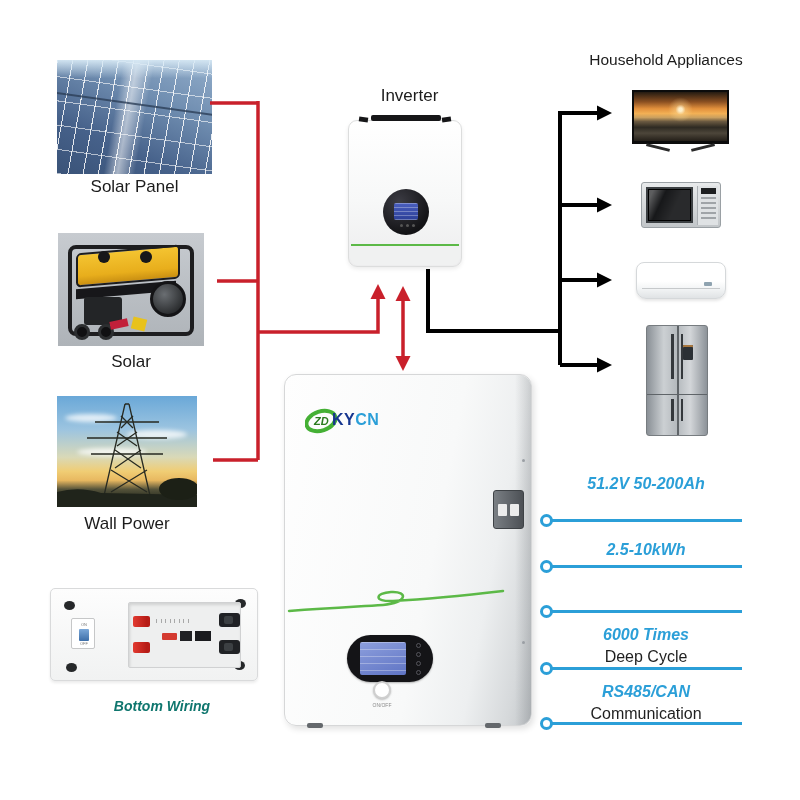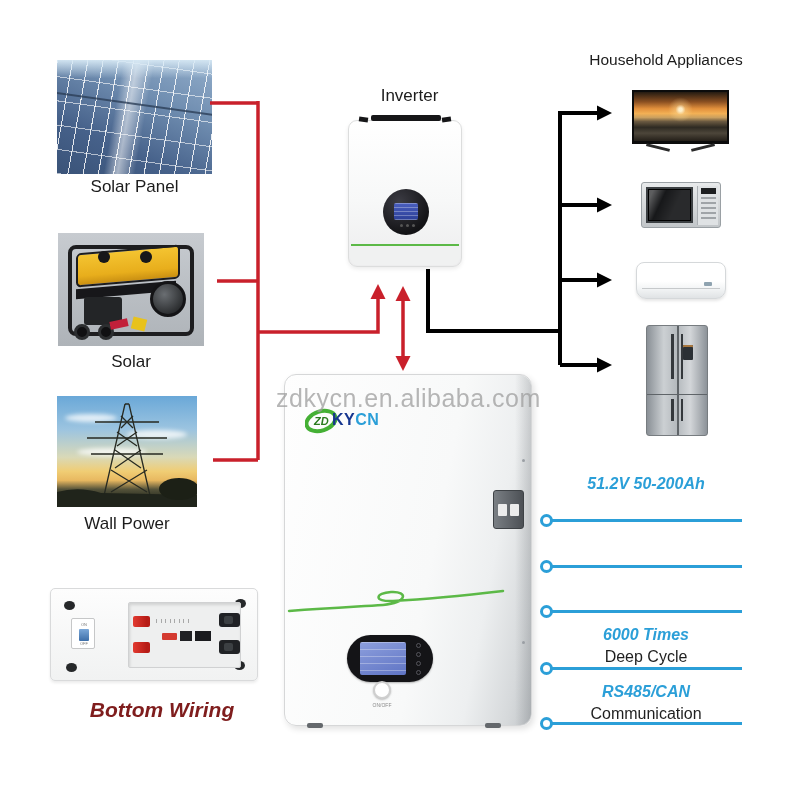--- a/index.html
+++ b/index.html
@@ -142,21 +142,21 @@
   .bwr1{top:13px}.bwr2{top:39px}
   .bw-marks{position:absolute;left:27px;top:16px;width:36px;height:4px;opacity:.7;
     background:repeating-linear-gradient(90deg,#8a8a8a 0 1px,transparent 1px 4.5px);}
   .bw-label{position:absolute;left:33px;top:30px;width:15px;height:7px;background:#d43a30;border-radius:1px;}
   .bw-blk1{position:absolute;left:51px;top:28px;width:12px;height:10px;background:#202124;}
   .bw-blk2{position:absolute;left:66px;top:28px;width:16px;height:10px;background:#1a1b1e;}
   .bw-term{position:absolute;left:90px;width:21px;height:14px;background:#202225;border-radius:3px;}
   .bwt1{top:10px}.bwt2{top:37px}
   .bw-term::after{content:"";position:absolute;left:5px;top:3px;width:9px;height:8px;background:#3c4043;border-radius:2px;}
   .bwire-caption{position:absolute;left:62px;top:698px;width:200px;text-align:center;
-    font-size:21px;font-weight:bold;font-style:italic;color:#7f1d1d;}
+    font-size:14px;font-weight:bold;font-style:italic;color:#0f766e;}
 
   
   .spec-value{position:absolute;left:540px;width:212px;text-align:center;
     font-size:16px;font-weight:bold;font-style:italic;color:var(--accent-blue);}
   .spec-label{position:absolute;left:540px;width:212px;text-align:center;font-size:16px;color:#1f1f1f;}
   .sv0{top:475px}.sl0{top:499px}.sv1{top:541px}.sv2{top:584px}.sv3{top:626px}.sl3{top:648px}.sv4{top:683px}.sl4{top:705px}
   .spec-line{position:absolute;left:552px;width:190px;height:0;border-top:3px solid var(--accent-blue);}
   .ln0{top:519px}.ln1{top:565px}.ln2{top:610px}.ln3{top:667px}.ln4{top:722px}
   .spec-line .dot{position:absolute;left:-12px;top:-8px;width:13px;height:13px;border:3px solid var(--accent-blue);
     background:#fff;border-radius:50%;}
@@ -245,21 +245,20 @@
     <div class="onoff-label">ON/OFF</div>
     <div class="side-conn">
       <div class="p1"></div>
       <div class="p2"></div>
     </div>
     <div class="screw sc1"></div>
     <div class="screw sc2"></div>
     <div class="bat-foot bf1"></div>
     <div class="bat-foot bf2"></div>
   </div>
-  <div class="watermark">zdkycn.en.alibaba.com</div>
 
   <div class="appliances-title">Household Appliances</div>
   <div class="tv">
     <div class="tv-screen">
         <div class="tv-pic"></div>
       </div>
     <div class="tv-leg l"></div>
     <div class="tv-leg r"></div>
   </div>
   <div class="mw">
@@ -304,20 +303,21 @@
       <div class="bw-term bwt2"></div>
     </div>
   </div>
   <div class="bwire-caption">Bottom Wiring</div>
 
   <div class="spec-value sv0">51.2V 50-200Ah</div>
   <div class="spec-line ln0">
       <span class="dot"></span>
     </div>
 
+  <div class="spec-value sv1">2.5-10kWh</div>
   <div class="spec-line ln1">
       <span class="dot"></span>
     </div>
 
   <div class="spec-line ln2">
       <span class="dot"></span>
     </div>
 
   <div class="spec-value sv3">6000 Times</div>
   <div class="spec-label sl3">Deep Cycle</div>

